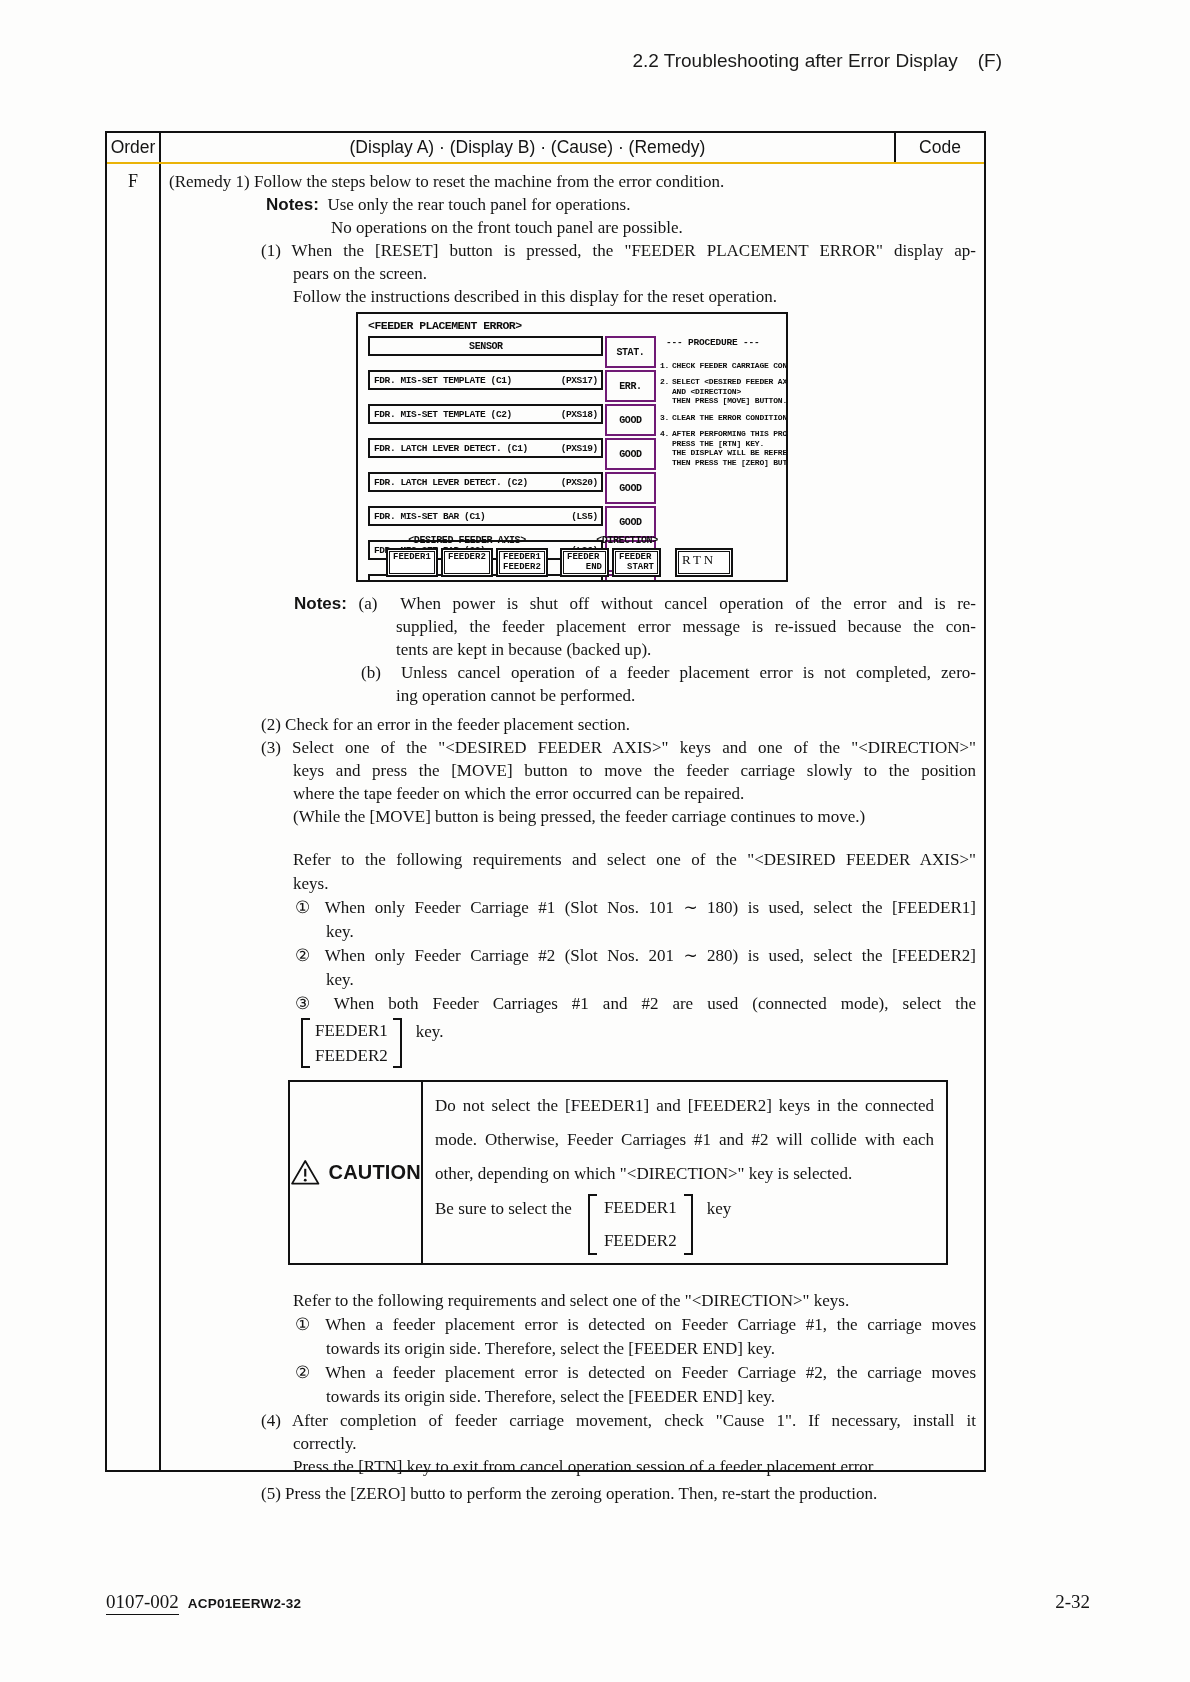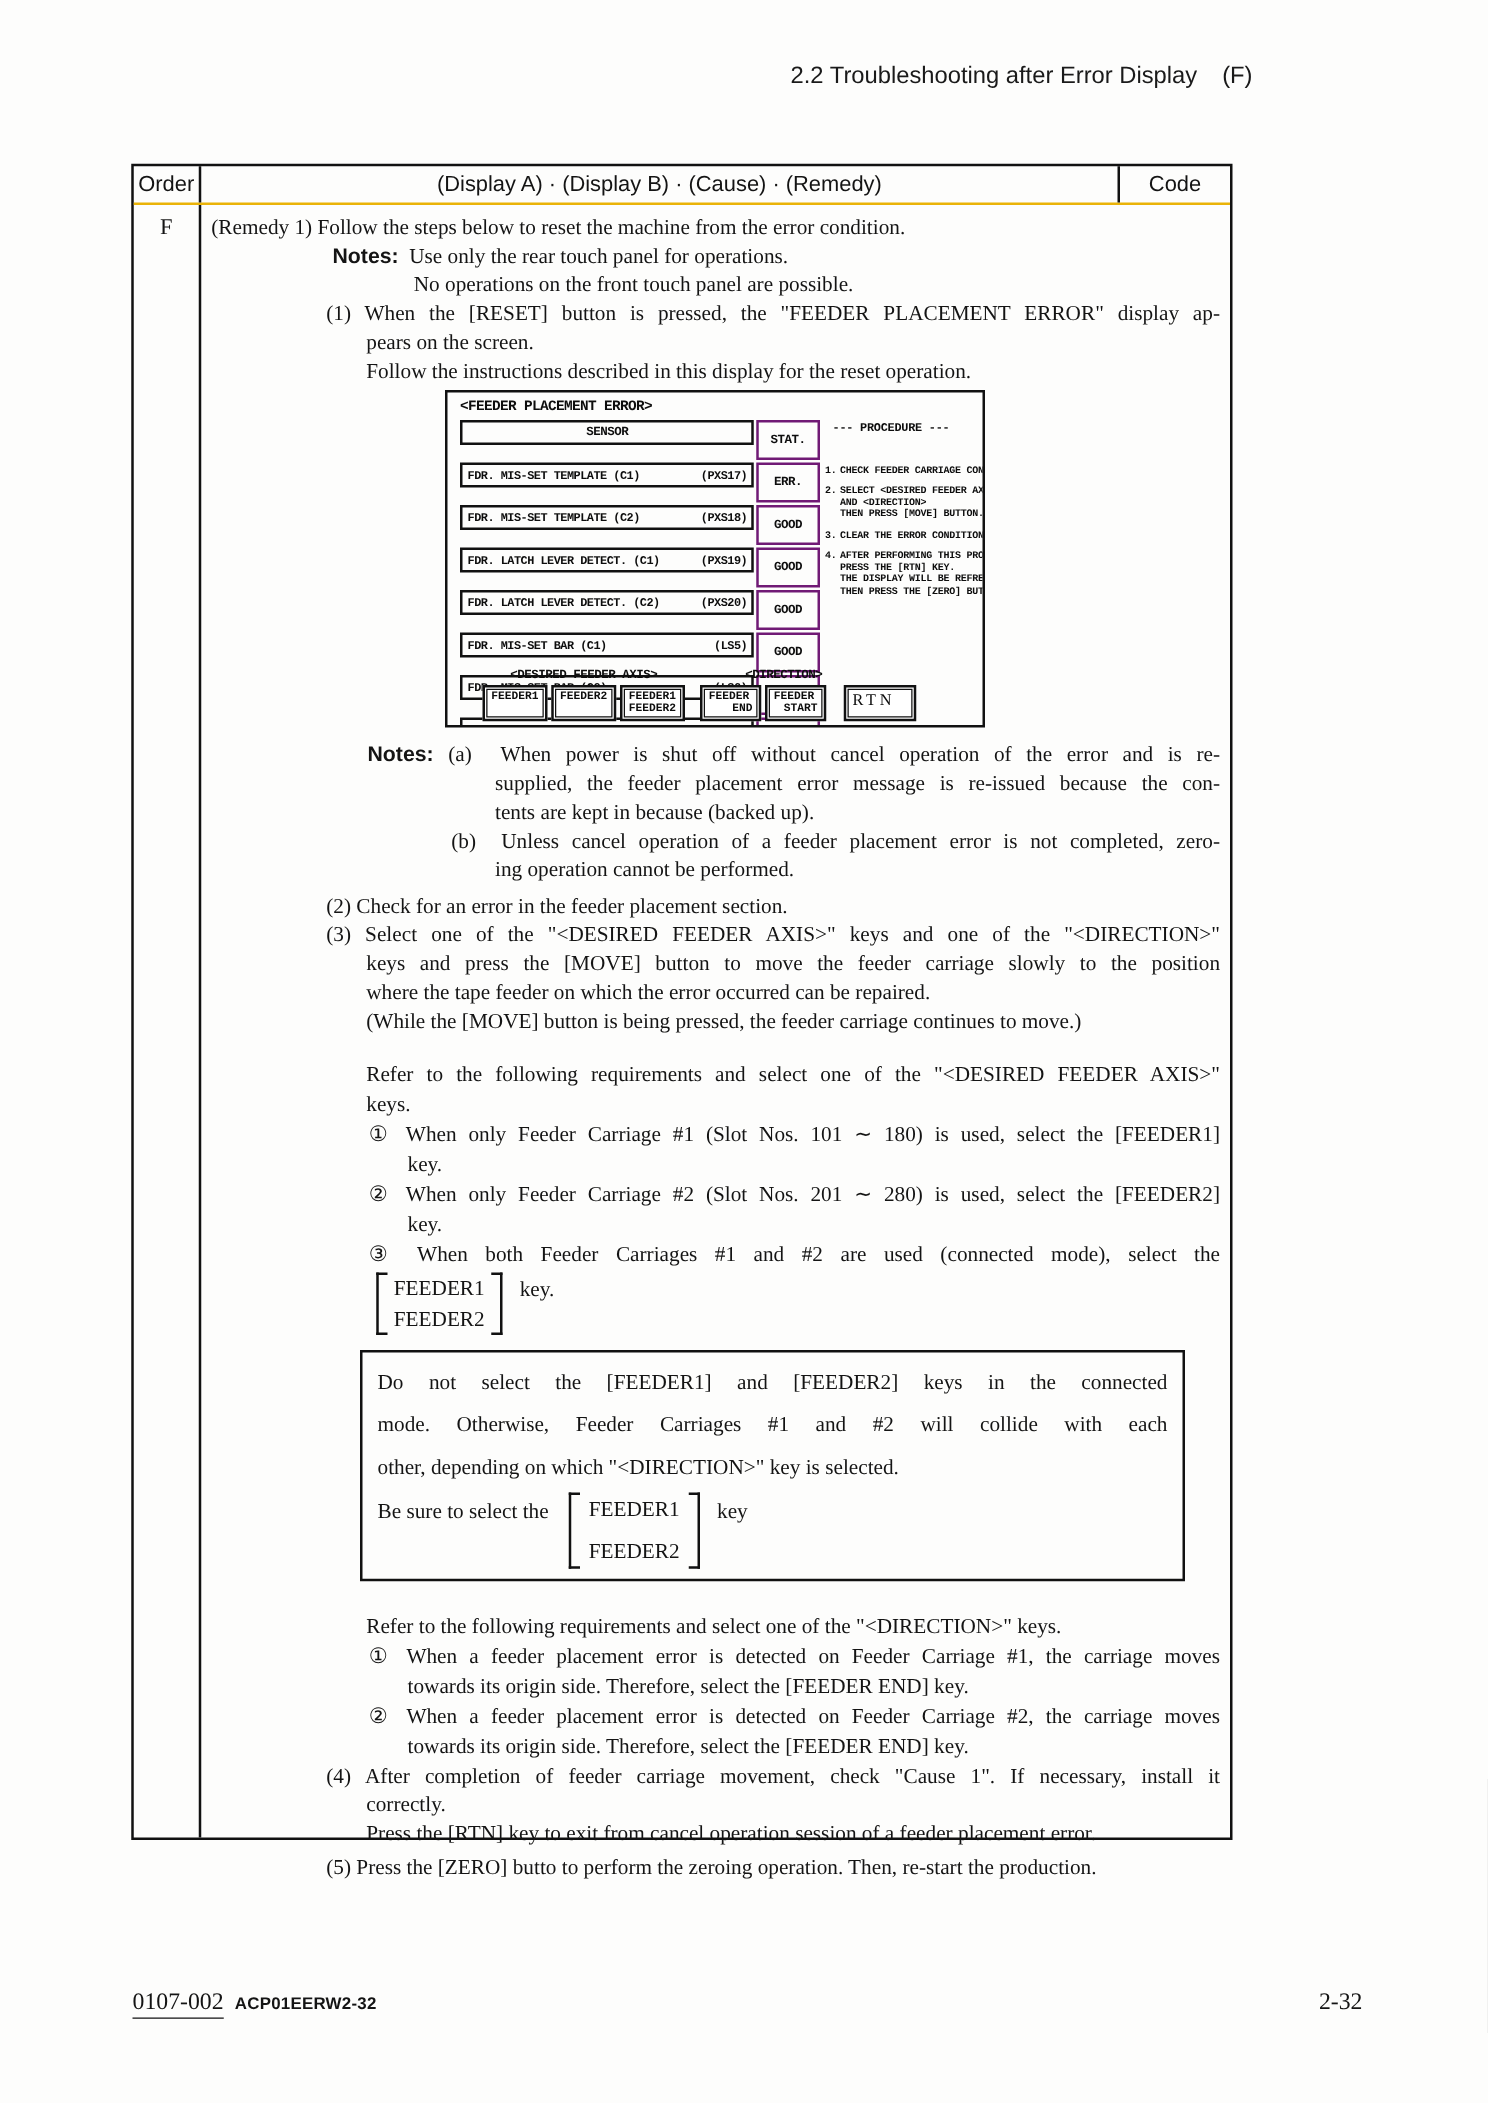--- a/index.html
+++ b/index.html
@@ -50,21 +50,21 @@
     border:2.5px solid #111; position:relative; overflow:hidden;
     font-family:"Liberation Mono", "DejaVu Sans Mono", monospace; font-weight:bold; color:#0d0d0d;
   }
   .scr-title { position:absolute; left:10px; top:5px; font-size:11.5px; letter-spacing:-0.5px; white-space:nowrap; }
   .sensor-tbl { position:absolute; left:10px; top:22px; width:288px; font-size:9.5px; letter-spacing:-0.4px; }
   .srow { display:flex; margin-bottom:2px; }
   .sname { width:248px; border:2px solid #111; height:20px; display:flex; justify-content:space-between; align-items:center; padding:0 3px 0 4px; white-space:nowrap; }
   .sname.center { justify-content:center; font-size:10px; }
   .sstat { width:54px; border:2px solid #701a75; margin-left:2px; height:32px; display:flex; align-items:center; justify-content:center; font-size:10px; }
   .scr-proc { position:absolute; left:302px; top:24px; width:128px; font-size:8px; line-height:9.5px; letter-spacing:-0.2px; white-space:nowrap; }
-  .proc-title { font-size:9.5px; margin-bottom:24px; margin-left:6px; }
+  .proc-title { font-size:9.5px; margin-bottom:13px; margin-left:6px; }
   .proc-item { display:flex; margin-bottom:7px; }
   .pnum { width:12px; flex:none; }
   .axis-label { position:absolute; top:221px; left:29px; width:160px; text-align:center; font-size:10px; letter-spacing:-0.4px; }
   .dir-label { position:absolute; top:221px; left:219px; width:100px; text-align:center; font-size:10px; letter-spacing:-0.4px; }
   .scr-btns { position:absolute; top:234px; left:28px; display:flex; }
   .grp { display:flex; gap:3px; }
   .btn { border:2px solid #111; padding:1px; height:29px; background:#fff; }
   .btn-in { border:1px solid #111; height:100%; padding:1px 3px; font-size:9px; line-height:9.5px; display:flex; flex-direction:column; }
   .w52{width:52px} .w66{width:49px} .w58{width:58px}
   .dirbtn .btn-in { justify-content:space-between; }
@@ -295,20 +295,28 @@
             <div class="bc">
               <span>FEEDER1</span>
               <span>FEEDER2</span>
             </div>
             <div class="br"></div>
           </div>
           <span class="post">key.</span>
         </div>
 
         <div class="caution">
+          <div class="caution-left">
+            <svg width="37" height="33" viewBox="0 0 37 33">
+              <path d="M18.5 2.5 L34.5 30 L2.5 30 Z" fill="none" stroke="#111" stroke-width="2.2" stroke-linejoin="round"></path>
+              <line x1="18.5" y1="12" x2="18.5" y2="21.5" stroke="#111" stroke-width="2.6"></line>
+              <circle cx="18.5" cy="25.8" r="1.7" fill="#111"></circle>
+            </svg>
+            <span class="caution-word">CAUTION</span>
+          </div>
           <div class="caution-right">
             <div class="cl j">Do not select the [FEEDER1] and [FEEDER2] keys in the connected</div>
             <div class="cl j">mode. Otherwise, Feeder Carriages #1 and #2 will collide with each</div>
             <div class="cl">other, depending on which "&lt;DIRECTION&gt;" key is selected.</div>
             <div class="brkt-row">
               <span class="pre">Be sure to select the</span>
               <div class="brkt tall">
                 <div class="bl"></div>
                 <div class="bc">
                   <span>FEEDER1</span>

